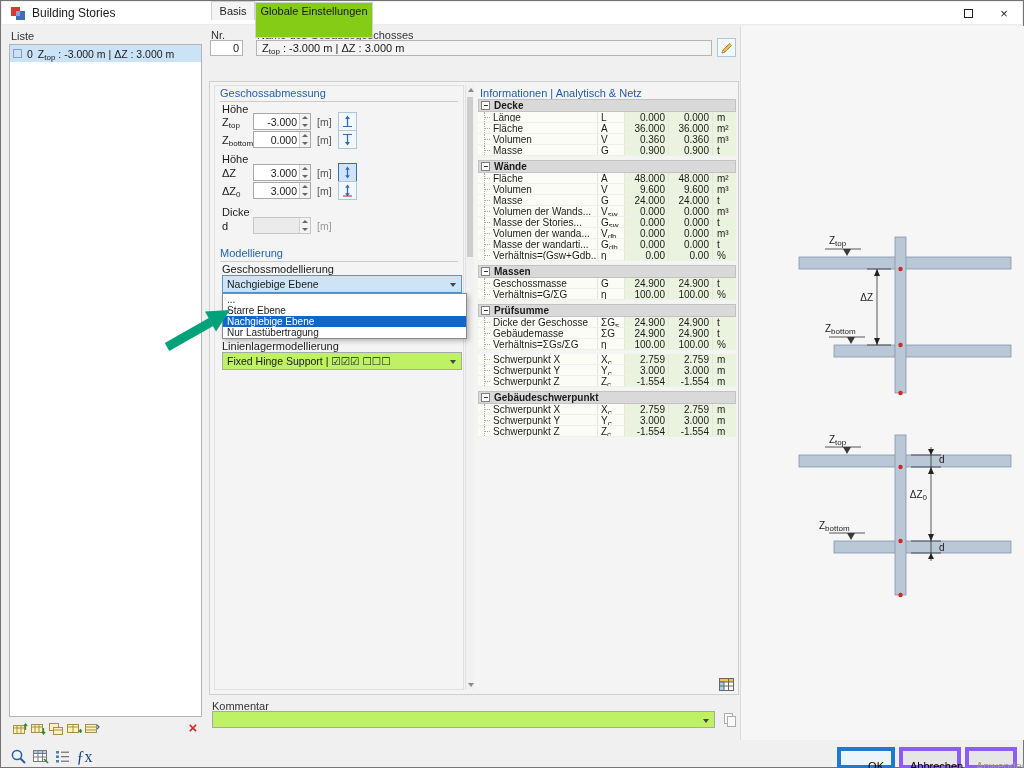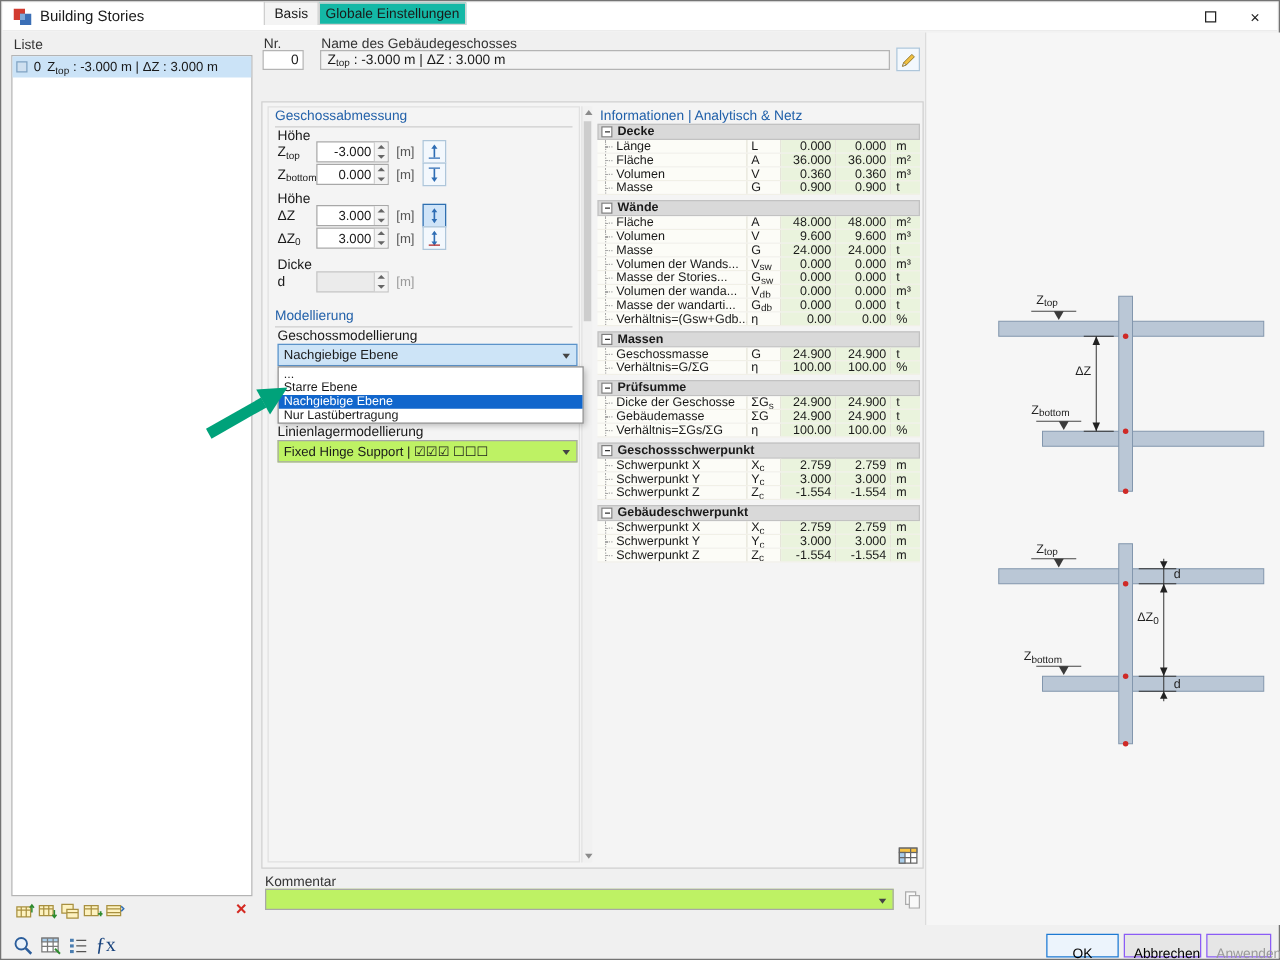--- a/index.html
+++ b/index.html
@@ -21,21 +21,21 @@
 .redx{color:#d42a22;font-weight:bold;font-size:15px;line-height:15px;text-align:center}
 .fxicon{color:#16417c;font-size:16px;font-family:"Liberation Serif",serif}
 
 .fldlabel{font-size:11px;color:#333}
 .field{position:absolute;background:#fff;border:1px solid #b4b4b4;font-size:11px;line-height:14px;overflow:hidden;white-space:nowrap}
 .field.gray{background:#f4f4f4}
 .tool19{position:absolute;width:19px;height:19px;background:#f3f8fd;border:1px solid #aec6da;padding:0;display:flex;align-items:center;justify-content:center}
 
 .tab{position:absolute;top:0;text-align:center;font-size:11px}
 .tab.on{background:#f4f4f4;border:1px solid #cfcfcf;border-bottom:none;height:19px;line-height:18px;z-index:3}
-.tab.off{background:#14b8a6;border:1px solid #d2d2d2;height:18px;line-height:17px;top:1px}
+.tab.off{background:#84cc16;border:1px solid #d2d2d2;height:36px;line-height:17px;top:1px}
 .content{left:208px;top:80px;width:530px;height:614px;background:#f4f4f4;border:1px solid #cfcfcf}
 .leftcol{left:213px;top:84px;width:250px;height:605px;border:1px solid #e0e0e0;background:#f4f4f4}
 .sectitle{position:absolute;color:#2462aa;font-size:11px;border-bottom:1px solid #cdcdcd;padding-bottom:2px;background:transparent}
 .flabel{position:absolute;font-size:11px}
 sub{font-size:8px;vertical-align:-2px;line-height:0}
 .unitlab{position:absolute;font-size:10.5px;color:#555}
 .unitlab.dim{color:#9a9a9a}
 
 .spin{position:absolute;width:58px;height:17px;background:#fff;border:1px solid #a8a8a8;display:flex}
 .spin.dis{background:#ebebeb;border-color:#c6c6c6}
@@ -79,21 +79,21 @@
 .varr.up::after{top:3px;border-bottom:4px solid #8a8a8a}
 .varr.dn{bottom:0}
 .varr.dn::after{top:3px;border-top:4px solid #8a8a8a}
 
 .diagpanel{position:absolute;left:739px;top:25px;width:284px;height:714px;background:#f6f6f6;border-left:1px solid #dcdcdc}
 .dlabel{position:absolute;font-size:10px;color:#222;white-space:nowrap}
 .concrete{fill:#bac7d6;stroke:#8296ad;stroke-width:.8}
 .mline{stroke:#444;stroke-width:.9}
 .dim{stroke:#333;stroke-width:.8}
 
-.btn{position:absolute;height:19px;background:#e6e6e6;border:1px solid #8b5cf6;font-size:11px;text-align:center;line-height:17px;padding:7px}
+.btn{position:absolute;height:19px;background:#e6e6e6;border:4px solid #8b5cf6;font-size:11px;text-align:right;line-height:17px;padding:7px}
 .btn.default{border-color:#1d79d2;background:#ecf4fc}
 .btn.disabled{color:#9a9a9a}
 .iconbtn{position:absolute;padding:0;background:none;border:1px solid transparent}
 </style>
 </head>
 <body>
 
 <div class="win">
 
   <div class="titlebar">
@@ -460,24 +460,20 @@
         <div class="td td-unit">t</div>
       </div>
       <div class="trow">
         <div class="td td-name">Verhältnis=ΣGs/ΣG</div>
         <div class="td td-sym"><span>η</span></div>
         <div class="td td-val">100.00</div>
         <div class="td td-val">100.00</div>
         <div class="td td-unit">%</div>
       </div>
       <div class="tgap"></div>
-      <div class="tgroup">
-        <span class="expander"></span>
-        <span class="gname">Geschossschwerpunkt</span>
-      </div>
       <div class="trow">
         <div class="td td-name">Schwerpunkt X</div>
         <div class="td td-sym"><span>X</span><sub>c</sub></div>
         <div class="td td-val">2.759</div>
         <div class="td td-val">2.759</div>
         <div class="td td-unit">m</div>
       </div>
       <div class="trow">
         <div class="td td-name">Schwerpunkt Y</div>
         <div class="td td-sym"><span>Y</span><sub>c</sub></div>

